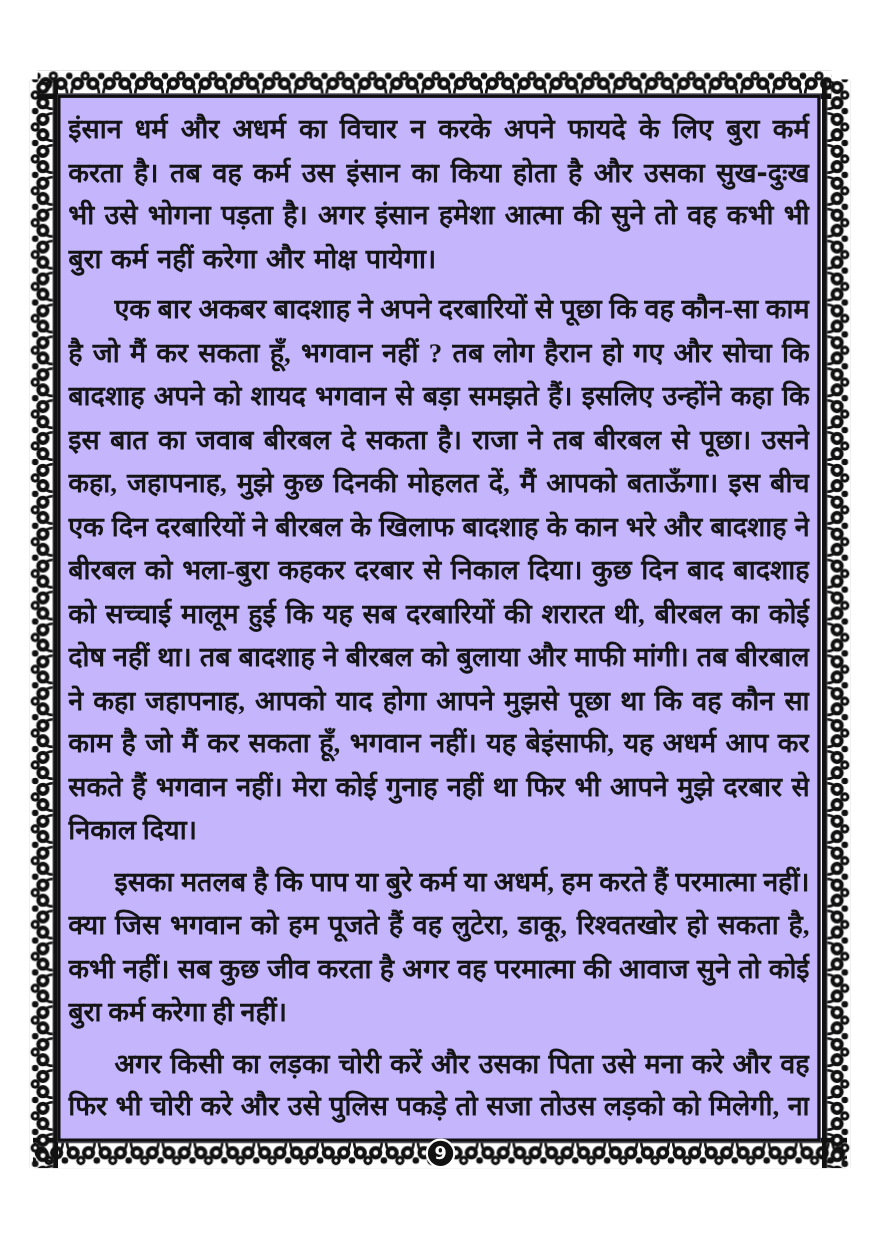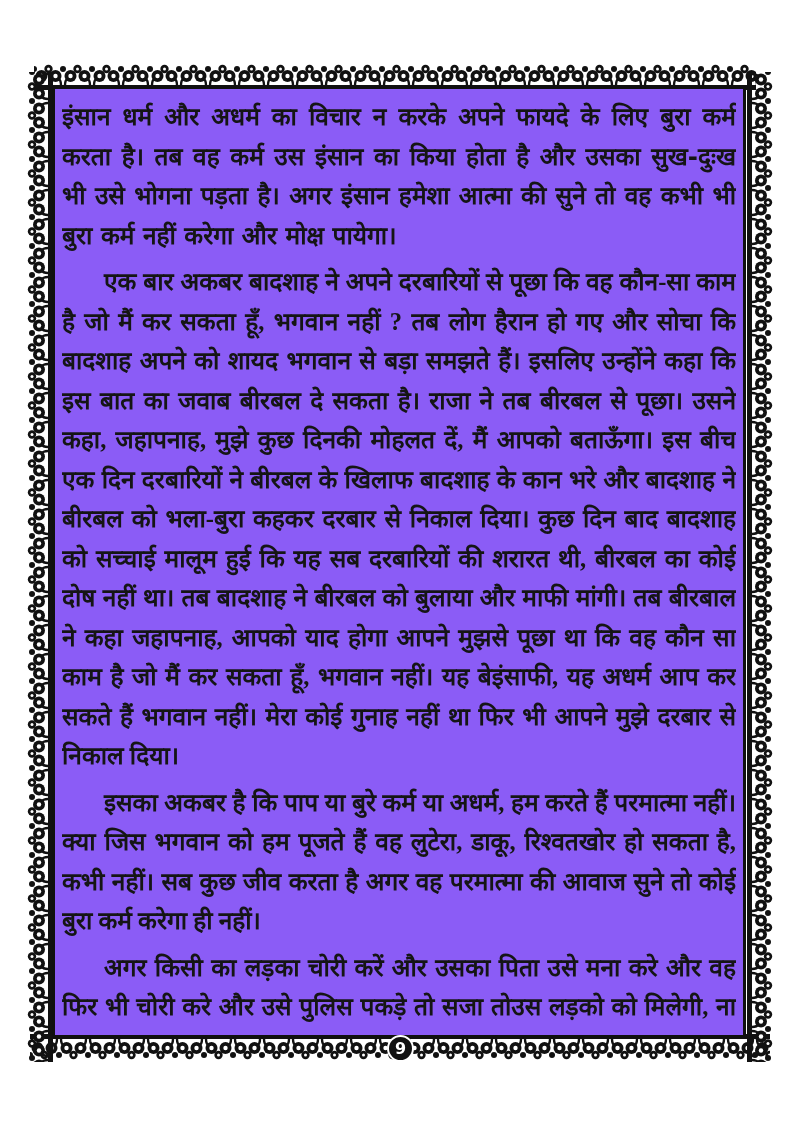--- a/index.html
+++ b/index.html
@@ -19,21 +19,21 @@
     position: absolute;
     display: block;
   }
   .frame {
     position: absolute;
     left: 52px;
     top: 86px;
     width: 688px;
     height: 946px;
     border: 3px solid #101010;
-    background: #8b5cf6;
+    background: #c4b5fd;
     box-sizing: content-box;
   }
   .text-body {
     position: absolute;
     left: 7px;
     right: 7px;
     top: 8px;
     bottom: 6px;
     overflow: hidden;
     color: #151515;
@@ -149,20 +149,20 @@
         <path d="M5,27 Q10,27 12,24" stroke="#111" stroke-width="2.4" fill="none"></path>
       </pattern>
     </defs>
     <rect width="26" height="990" fill="url(#pr)"></rect>
   </svg>
 
   <div class="frame">
     <div class="text-body" lang="hi">
         <p class="para">इंसान धर्म और अधर्म का विचार न करके अपने फायदे के लिए बुरा कर्म करता है। तब वह कर्म उस इंसान का किया होता है और उसका सुख-दुःख भी उसे भोगना पड़ता है। अगर इंसान हमेशा आत्मा की सुने तो वह कभी भी बुरा कर्म नहीं करेगा और मोक्ष पायेगा।</p>
         <p class="para indent">एक बार अकबर बादशाह ने अपने दरबारियों से पूछा कि वह कौन-सा काम है जो मैं कर सकता हूँ, भगवान नहीं ? तब लोग हैरान हो गए और सोचा कि बादशाह अपने को शायद भगवान से बड़ा समझते हैं। इसलिए उन्होंने कहा कि इस बात का जवाब बीरबल दे सकता है। राजा ने तब बीरबल से पूछा। उसने कहा, जहापनाह, मुझे कुछ दिनकी मोहलत दें, मैं आपको बताऊँगा। इस बीच एक दिन दरबारियों ने बीरबल के खिलाफ बादशाह के कान भरे और बादशाह ने बीरबल को भला-बुरा कहकर दरबार से निकाल दिया। कुछ दिन बाद बादशाह को सच्चाई मालूम हुई कि यह सब दरबारियों की शरारत थी, बीरबल का कोई दोष नहीं था। तब बादशाह ने बीरबल को बुलाया और माफी मांगी। तब बीरबाल ने कहा जहापनाह, आपको याद होगा आपने मुझसे पूछा था कि वह कौन सा काम है जो मैं कर सकता हूँ, भगवान नहीं। यह बेइंसाफी, यह अधर्म आप कर सकते हैं भगवान नहीं। मेरा कोई गुनाह नहीं था फिर भी आपने मुझे दरबार से निकाल दिया।</p>
-        <p class="para indent">इसका अकबर है कि पाप या बुरे कर्म या अधर्म, हम करते हैं परमात्मा नहीं। क्या जिस भगवान को हम पूजते हैं वह लुटेरा, डाकू, रिश्वतखोर हो सकता है, कभी नहीं। सब कुछ जीव करता है अगर वह परमात्मा की आवाज सुने तो कोई बुरा कर्म करेगा ही नहीं।</p>
+        <p class="para indent">इसका मतलब है कि पाप या बुरे कर्म या अधर्म, हम करते हैं परमात्मा नहीं। क्या जिस भगवान को हम पूजते हैं वह लुटेरा, डाकू, रिश्वतखोर हो सकता है, कभी नहीं। सब कुछ जीव करता है अगर वह परमात्मा की आवाज सुने तो कोई बुरा कर्म करेगा ही नहीं।</p>
         <p class="para indent">अगर किसी का लड़का चोरी करें और उसका पिता उसे मना करे और वह फिर भी चोरी करे और उसे पुलिस पकड़े तो सजा तोउस लड़को को मिलेगी, ना कि उसके पिताको जिसने कुछ नहीं किया। सब कर्म इंसान करता है, भगवान तो सिर्फ अधर्म का नाश करने के लिए आते हैं।</p>
       </div>
   </div>
 
   <div class="page-number-badge">9</div>
 
 </div>
 
 </body></html>

